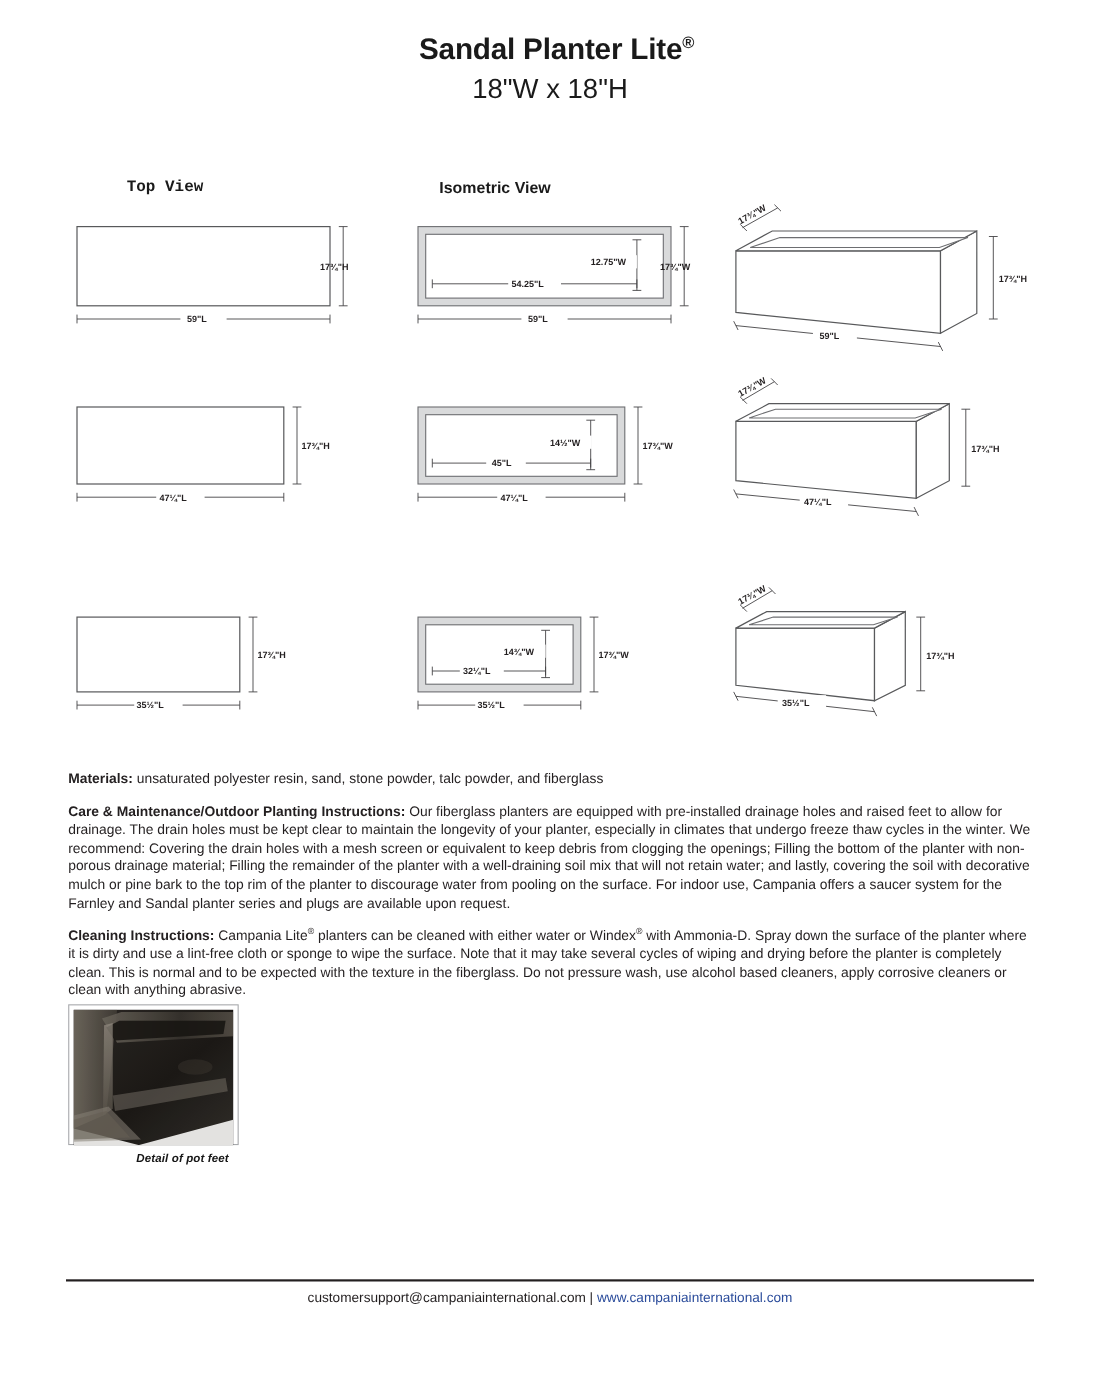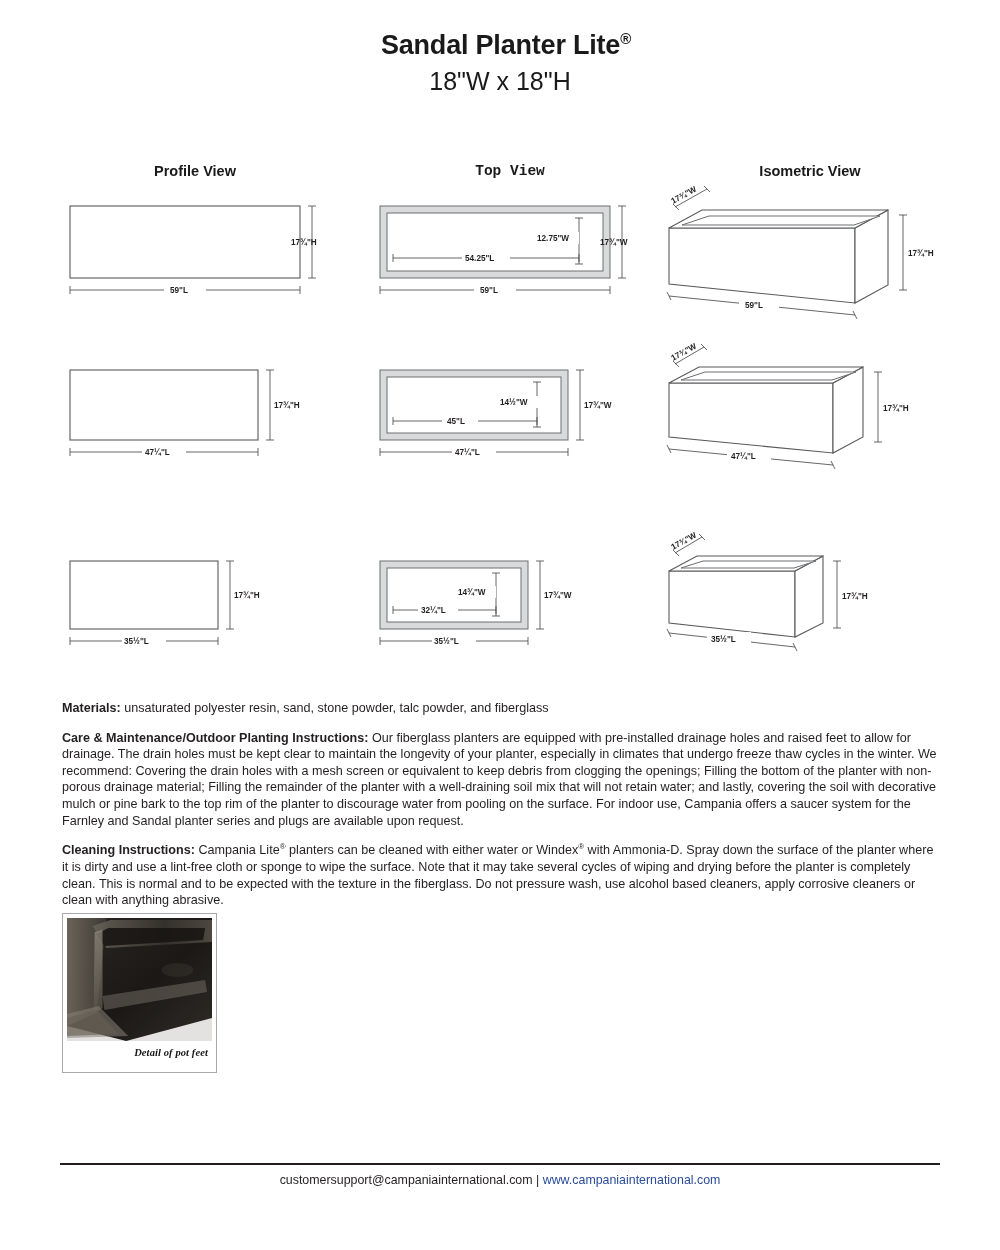--- a/index.html
+++ b/index.html
@@ -65,24 +65,23 @@
   .para {
     font-size: 12.6px; line-height: 1.32; margin: 0 0 13px 0;
     text-align: left; color: #231f20;
   }
   .para b { font-weight: bold; }
   .para sup { font-size: 8px; vertical-align: super; }
 
   
   .photo-box {
     position: absolute; left: 62px; top: 913px;
-    width: 155px; height: 160px;
+    width: 155px; height: 128px;
     border: 1px solid #a7a9ac; background: #ffffff;
     padding: 4px 4px 0 4px;
-    font-family: Liberation Serif, serif;
   }
   .photo-img {
     width: 100%; height: 123px; position: relative; overflow: hidden;
     background: #2b2724;
   }
   .photo-caption {
     font-size: 10.5px; font-style: italic; font-weight: bold;
     text-align: right; padding: 6px 4px 0 0; color: #161616;
     letter-spacing: 0.1px;
   }
@@ -102,21 +101,20 @@
 <body>
 
 <div class="title-block">
   <h1 class="product-title">
     <span>Sandal Planter Lite</span><sup>®</sup>
   </h1>
   <div class="product-subtitle">18"W x 18"H</div>
 </div>
 
 <div class="col-headers">
-  <div class="col-header ch1">Profile View</div>
   <div class="col-header ch2">Top View</div>
   <div class="col-header ch3">Isometric View</div>
 </div>
 
 <div class="drawings">
 
   <div class="draw-row row1">
 
     <div class="cell cell-profile">
       <svg width="260" height="130" viewBox="0 0 260 130">

